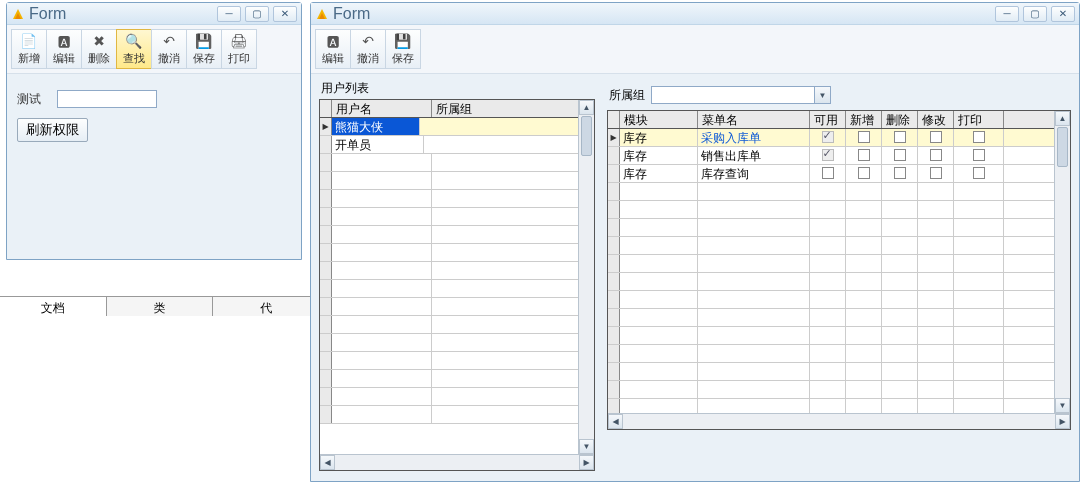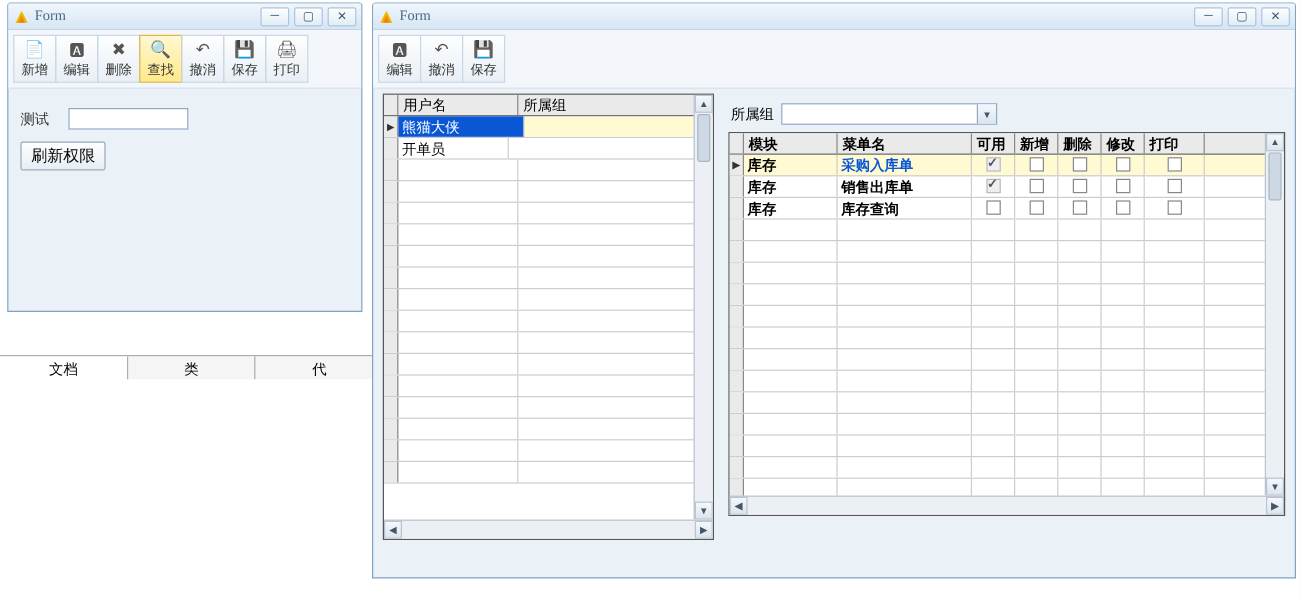--- a/index.html
+++ b/index.html
@@ -24,21 +24,21 @@
   border-bottom: 1px solid #c0d6e8;
   display: flex;
   align-items: center;
   padding: 0 4px;
 }
 .title-icon {
   width: 14px; height: 14px; margin-right: 4px;
   display: inline-flex; align-items: center; justify-content: center;
 }
 .title-icon svg { width: 14px; height: 14px; }
-.title-text { flex: 1; color: #4a6a87; font-size: 12px; font-family: Liberation Serif, serif; }
+.title-text { flex: 1; color: #4a6a87; font-size: 16px; }
 .win-controls { display: flex; gap: 4px; }
 .win-btn {
   width: 24px; height: 16px;
   border: 1px solid #b0c5dc;
   background: linear-gradient(#fdfefe,#e1ecf5);
   border-radius: 2px;
   display: flex; align-items: center; justify-content: center;
   font-size: 10px; color: #3a5a78;
   cursor: pointer;
 }
@@ -250,30 +250,31 @@
       </div>
       <div class="toolbtn">
         <div class="toolbtn-icon">💾</div>
         <div>保存</div>
       </div>
     </div>
 
   <div class="content">
 
     <div class="leftcol">
+      <div class="section-label">用户列表</div>
       <div class="grid" style="height:372px;">
         <div class="grid-header">
           <div class="hcell" style="width:12px;"></div>
           <div class="hcell" style="width:100px;">用户名</div>
           <div class="hcell" style="flex:1;">所属组</div>
         </div>
         <div class="grid-body" id="userbody">
             <div class="grow">
               <div class="rowmark arrow"></div>
-              <div class="gcell selected" style="width: 105px;">熊猫大侠</div>
+              <div class="gcell selected" style="width: 88px;">熊猫大侠</div>
               <div class="gcell highlight-yellow" style="flex: 1 1 0%;"></div>
             </div>
             <div class="grow">
               <div class="rowmark"></div>
               <div class="gcell" style="width: 92px;">开单员</div>
               <div class="gcell" style="flex: 1 1 0%;"></div>
             </div>
             <div class="grow">
               <div class="rowmark"></div>
               <div class="gcell" style="width: 100px;"></div>
@@ -363,21 +364,21 @@
     </div>
 
     <div class="rightcol">
       <div class="right-top">
         <span>所属组</span>
         <div class="combo">
           <div class="combo-input"></div>
           <div class="combo-btn">▼</div>
         </div>
       </div>
-      <div class="grid" style="height:320px;font-weight:bold;">
+      <div class="grid" style="height:320px;">
         <div class="grid-header">
           <div class="hcell" style="width:12px;"></div>
           <div class="hcell" style="width:78px;">模块</div>
           <div class="hcell" style="width:112px;">菜单名</div>
           <div class="hcell" style="width:36px;">可用</div>
           <div class="hcell" style="width:36px;">新增</div>
           <div class="hcell" style="width:36px;">删除</div>
           <div class="hcell" style="width:36px;">修改</div>
           <div class="hcell" style="width:50px;">打印</div>
           <div class="hcell" style="flex:1;"></div>

